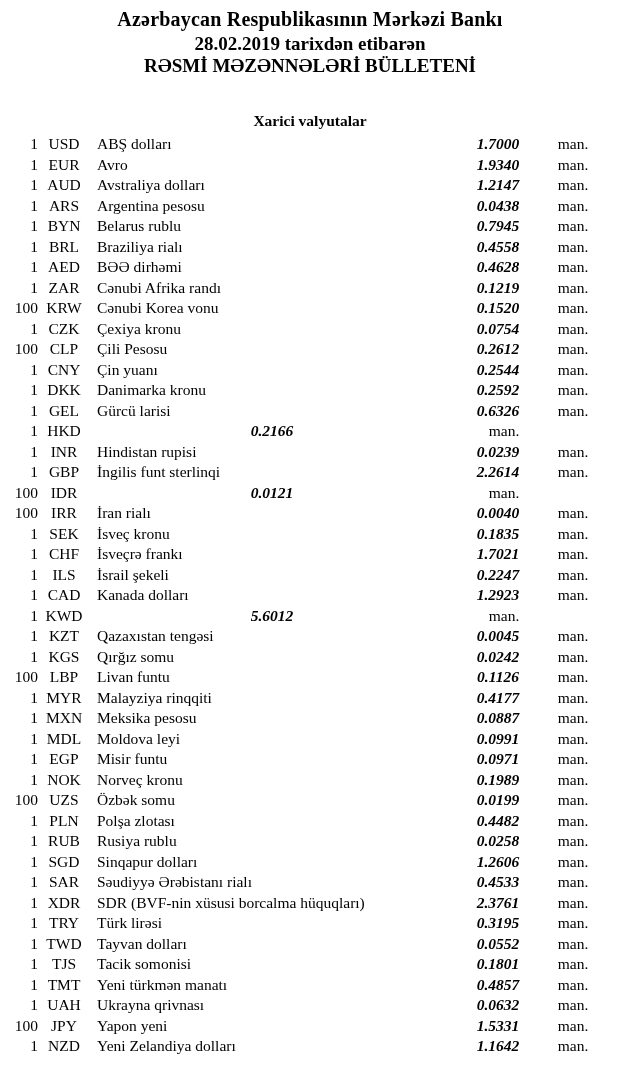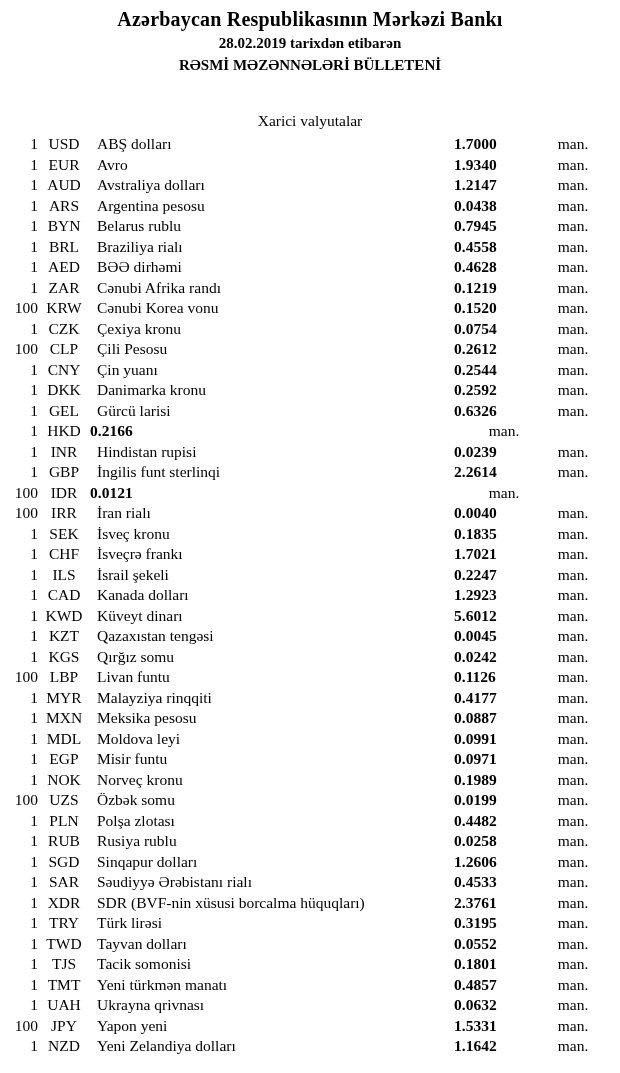--- a/index.html
+++ b/index.html
@@ -23,48 +23,48 @@
   }
   .doc-title {
     margin: 0;
     font-size: 20px;
     font-weight: bold;
     line-height: 27px;
     letter-spacing: 0.2px;
   }
   .doc-sub {
     margin: 0;
-    font-size: 15px;
+    font-size: 19px;
     font-weight: bold;
     line-height: 21.5px;
   }
   .section-title {
     margin: 36px 0 5px 0;
     text-align: center;
     font-size: 15.5px;
-    font-weight: normal;
+    font-weight: bold;
     line-height: 17px;
   }
   .rate-table {
     width: 100%;
   }
   .row {
     display: grid;
     grid-template-columns: 38px 52px 1fr 88px 50px;
     padding-right: 28px;
     height: 20.5px;
     line-height: 20.5px;
     font-size: 15.5px;
     align-items: baseline;
   }
   .cell { white-space: nowrap; overflow: hidden; }
   .qty  { text-align: right; }
   .code { text-align: center; }
   .name { text-align: left; padding-left: 7px; }
-  .rate { text-align: left; font-weight: bold; }
+  .rate { text-align: center; font-weight: bold; font-style: italic; }
   .unit { text-align: center; padding-left: 12px; }
 </style>
 </head>
 <body>
 
 <div class="page">
   <header class="doc-header">
     <h1 class="doc-title">Azərbaycan Respublikasının Mərkəzi Bankı</h1>
     <p class="doc-sub">28.02.2019 tarixdən etibarən</p>
     <p class="doc-sub">RƏSMİ MƏZƏNNƏLƏRİ BÜLLETENİ</p>
@@ -228,21 +228,20 @@
       <div class="row">
         <span class="cell qty">1</span>
         <span class="cell code">CAD</span>
         <span class="cell name">Kanada dolları</span>
         <span class="cell rate">1.2923</span>
         <span class="cell unit">man.</span>
       </div>
       <div class="row">
         <span class="cell qty">1</span>
         <span class="cell code">KWD</span>
-        <span class="cell name">Küveyt dinarı</span>
         <span class="cell rate">5.6012</span>
         <span class="cell unit">man.</span>
       </div>
       <div class="row">
         <span class="cell qty">1</span>
         <span class="cell code">KZT</span>
         <span class="cell name">Qazaxıstan tengəsi</span>
         <span class="cell rate">0.0045</span>
         <span class="cell unit">man.</span>
       </div>

